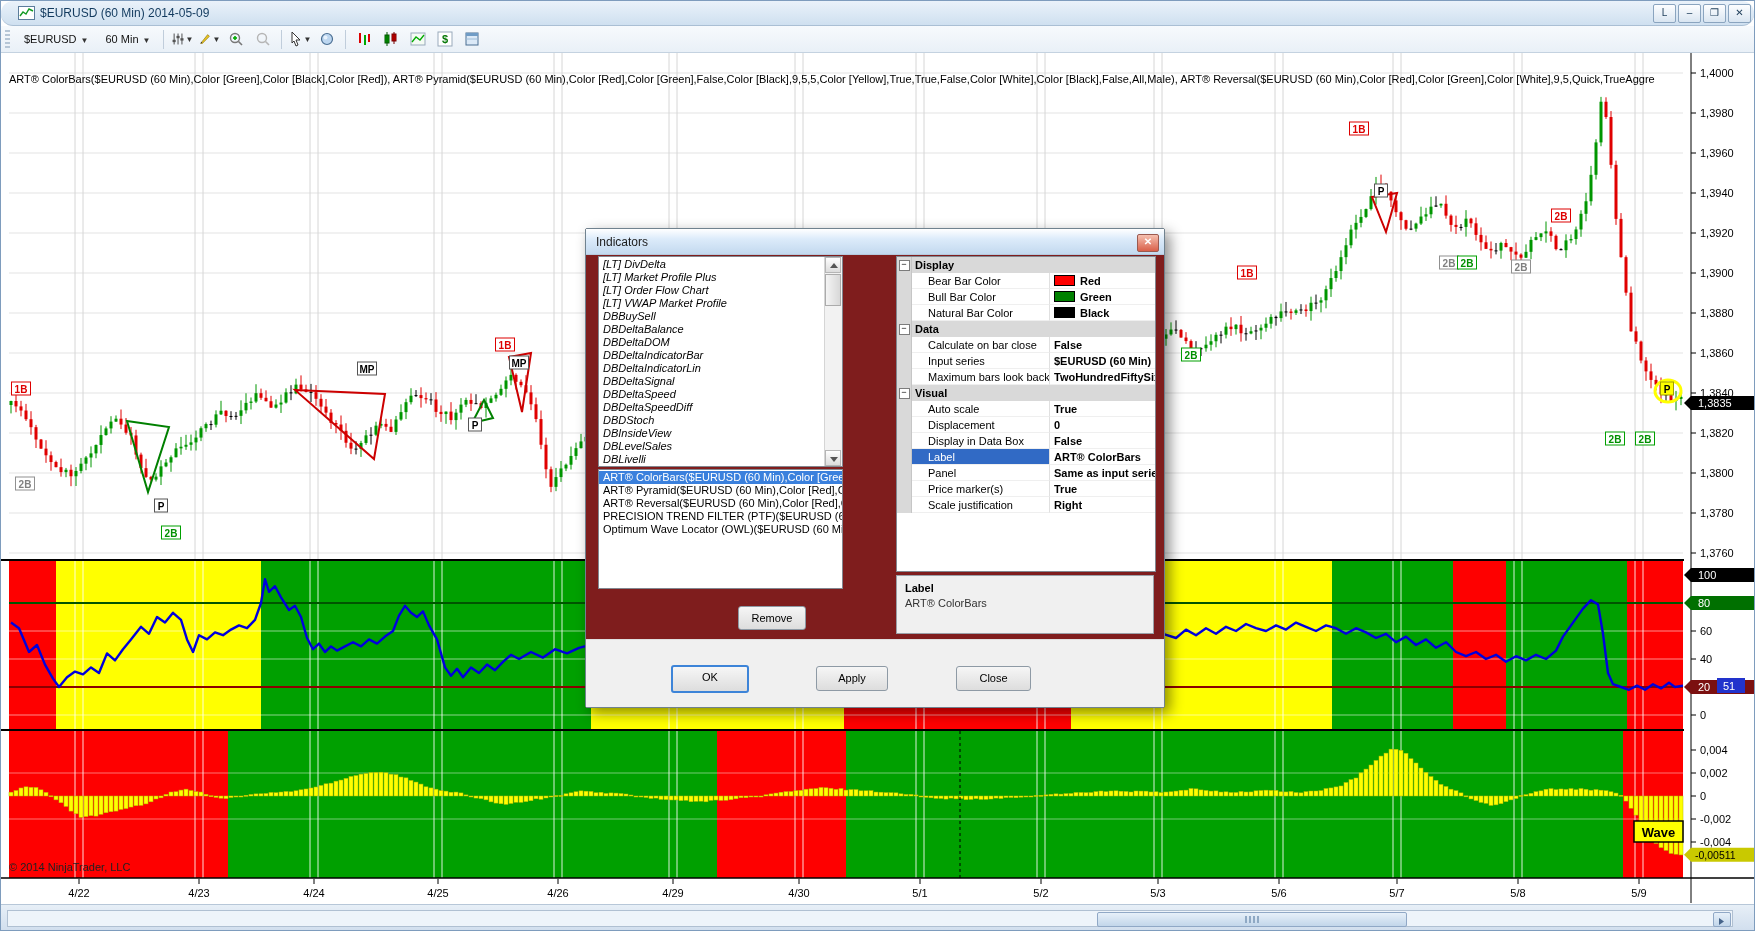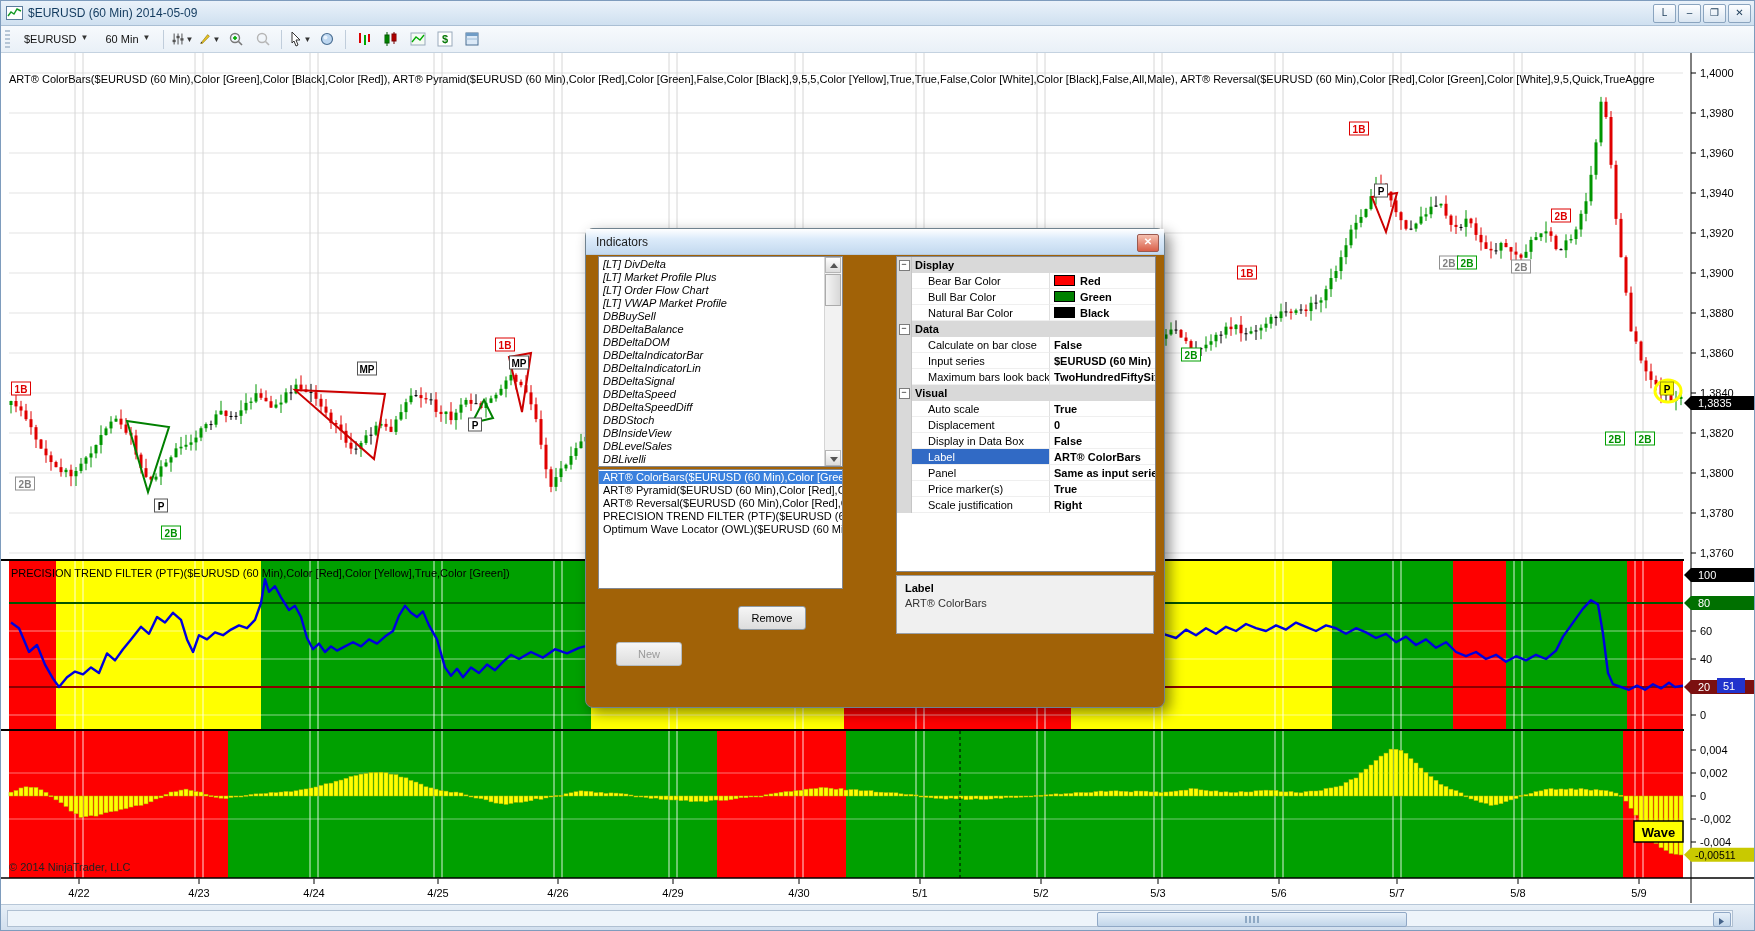--- a/index.html
+++ b/index.html
@@ -1,40 +1,40 @@
 <!DOCTYPE html>
 <html><head>
 <meta charset="utf-8">
 <style>
   html,body{margin:0;padding:0;background:#9ab2cc;}
   .window{position:relative;width:1755px;height:931px;background:#fff;
     font-family:"Liberation Sans",sans-serif;border:1px solid #7e9cbd;box-sizing:border-box;overflow:hidden;}
   
   .titlebar{position:absolute;left:0;top:0;width:100%;height:25px;
     background:linear-gradient(#eaf2fa,#cfe0f0);border-bottom:1px solid #aabfd4;z-index:6;
-    display:flex;align-items:center;padding-left:5px;box-sizing:border-box;}
+    display:flex;align-items:center;padding-left:17px;box-sizing:border-box;border-radius:12px;}
   .titlebar .ticon{width:17px;height:14px;margin-right:5px;}
   .titlebar .ttext{font-size:12px;color:#123a5e;}
   .winbtns{position:absolute;right:3px;top:3px;display:flex;gap:2px;}
   .winbtn{width:21px;height:17px;border:1px solid #8aa4bf;border-radius:2px;
     background:linear-gradient(#fdfeff,#d9e5f1);font-size:10px;line-height:15px;text-align:center;color:#23425e;}
   
   .toolbar{position:absolute;left:0;top:25px;width:100%;height:27px;background:linear-gradient(#f7fafd,#e9f0f7);
     border-bottom:1px solid #c4d2e0;z-index:6;display:flex;align-items:center;padding-left:4px;box-sizing:border-box;gap:3px;}
   .grip{width:5px;height:18px;background:repeating-linear-gradient(#b6c6d6 0 2px,transparent 2px 4px);margin-right:4px;}
-  .tbtn{font-size:11px;color:#111;padding:3px 6px;border:1px solid transparent;border-radius:2px;display:flex;align-items:flex-start;gap:4px;}
+  .tbtn{font-size:11px;color:#111;padding:3px 6px;border:1px solid transparent;border-radius:2px;display:flex;align-items:flex-end;gap:4px;}
   .caret{font-size:8px;color:#333;}
   .tsep{width:1px;height:19px;background:#c0cddb;margin:0 3px;}
   .ticonbtn{width:22px;height:20px;display:flex;align-items:center;justify-content:center;border:1px solid transparent;border-radius:2px;}
   
   #chart-svg{position:absolute;left:0;top:0;z-index:1;}
   .ovl{position:absolute;z-index:2;font-size:11px;color:#000;white-space:nowrap;overflow:hidden;}
   
-  .dialog{position:absolute;left:584px;top:227px;width:578px;height:478px;background:#a16207;
-    border:1px solid #70828f;border-radius:8px;box-shadow:5px 5px 14px rgba(0,0,0,.45);z-index:10;font-size:11px;}
+  .dialog{position:absolute;left:584px;top:227px;width:578px;height:478px;background:#7f1d1d;
+    border:1px solid #70828f;border-radius:2px;box-shadow:5px 5px 14px rgba(0,0,0,.45);z-index:10;font-size:11px;}
   .dtitle{position:absolute;left:0;top:0;right:0;height:26px;background:linear-gradient(#ffffff,#dcebfa 40%,#c3d9ef);
     border-bottom:1px solid #b5c9dd;display:flex;align-items:center;padding-left:10px;box-sizing:border-box;font-size:12px;color:#1c1c1c;}
   .dclose{position:absolute;right:5px;top:5px;width:20px;height:16px;border:1px solid #9b5a50;border-radius:2px;
     background:linear-gradient(#f5c0b0,#d9604a);color:#fff;font-size:10px;line-height:14px;text-align:center;font-weight:bold;}
   .listbox{position:absolute;background:#fff;border:1px solid #828790;overflow:hidden;}
   .litem{height:13px;line-height:13px;padding-left:4px;white-space:nowrap;overflow:hidden;color:#000;}
   .litem.sel{background:#3a80dd;color:#fff;}
   .lscroll{position:absolute;right:0;top:0;width:17px;height:100%;background:#f2f2f2;border-left:1px solid #d5d5d5;}
   .sbtn{position:absolute;left:0;width:16px;height:16px;background:linear-gradient(#fefefe,#dcdcdc);border:1px solid #b5b5b5;box-sizing:border-box;}
   .sbtn .tri{position:absolute;left:4px;width:0;height:0;border-left:4px solid transparent;border-right:4px solid transparent;}
@@ -1328,21 +1328,20 @@
       <text x="1396" y="896" font-family="Liberation Sans, sans-serif" font-size="11" text-anchor="middle" fill="#000">5/7</text>
       <line x1="1517" y1="878" x2="1517" y2="883" stroke="#000"></line>
       <text x="1517" y="896" font-family="Liberation Sans, sans-serif" font-size="11" text-anchor="middle" fill="#000">5/8</text>
       <line x1="1638" y1="878" x2="1638" y2="883" stroke="#000"></line>
       <text x="1638" y="896" font-family="Liberation Sans, sans-serif" font-size="11" text-anchor="middle" fill="#000">5/9</text>
       <rect x="1633" y="820" width="49" height="21" fill="#ffff00" stroke="#000" stroke-width="1.5"></rect>
       <text x="1657.5" y="835.5" font-family="Liberation Sans, sans-serif" font-size="13" text-anchor="middle" font-weight="bold" fill="#000">Wave</text>
     </svg>
 
   <div class="ovl" style="left:8px;top:72px;width:1672px;">ART® ColorBars($EURUSD (60 Min),Color [Green],Color [Black],Color [Red]), ART® Pyramid($EURUSD (60 Min),Color [Red],Color [Green],False,Color [Black],9,5,5,Color [Yellow],True,True,False,Color [White],Color [Black],False,All,Male), ART® Reversal($EURUSD (60 Min),Color [Red],Color [Green],Color [White],9,5,Quick,TrueAggre</div>
-  <div class="ovl" style="left:10px;top:566px;width:1000px;">PRECISION TREND FILTER (PTF)($EURUSD (60 Min),Color [Red],Color [Yellow],True,Color [Green])</div>
   <div class="ovl" style="left:8px;top:860px;color:#222;">© 2014 NinjaTrader, LLC</div>
 
   <div class="titlebar">
     <svg class="ticon" viewBox="0 0 17 14">
       <rect x="0.5" y="0.5" width="16" height="13" fill="#fff" stroke="#5b7c9c"></rect>
       <polyline points="2,10 5,6 8,8 11,3 15,5" fill="none" stroke="#119922" stroke-width="1.4"></polyline>
     </svg>
     <span class="ttext">$EURUSD (60 Min)  2014-05-09</span>
     <div class="winbtns">
       <div class="winbtn">L</div>
@@ -1609,20 +1608,25 @@
             </div>
           </div>
         </div>
     </div>
 
     <div class="desc" style="left:310px;top:346px;width:258px;height:59px;">
       <div class="dt">Label</div>
       <div class="dd">ART® ColorBars</div>
     </div>
 
+    <div class="dstrip">
+      <div class="btn focus" style="left:85px;top:25px;width:74px;height:24px;line-height:21px;">OK</div>
+      <div class="btn" style="left:230px;top:26px;width:70px;height:23px;line-height:23px;">Apply</div>
+      <div class="btn" style="left:370px;top:26px;width:73px;height:23px;line-height:23px;">Close</div>
+    </div>
   </div>
 
   <div class="statusbar">
     <div class="hstrack">
       <div class="hsthumb">
           <div class="dots"></div>
         </div>
       <div class="hsbtn">
         <svg width="14" height="11" viewBox="0 0 14 11">
             <polygon points="5,2 10,5.5 5,9" fill="#46648a"></polygon>

